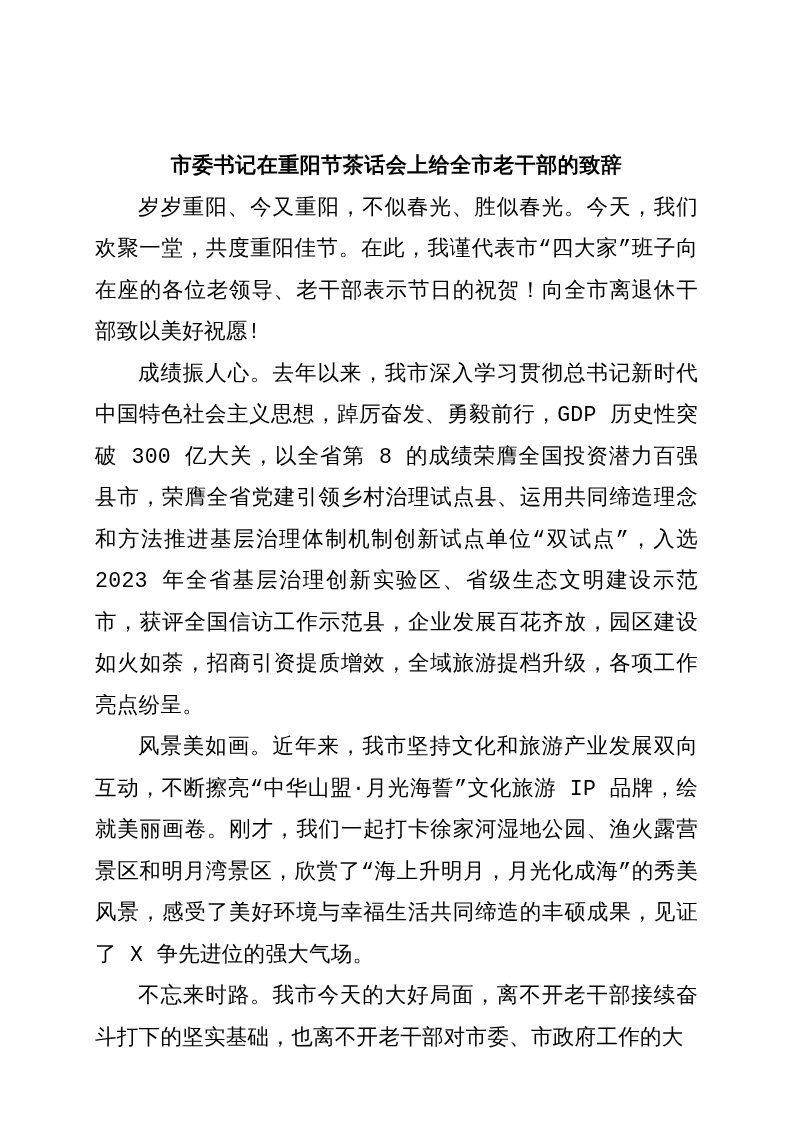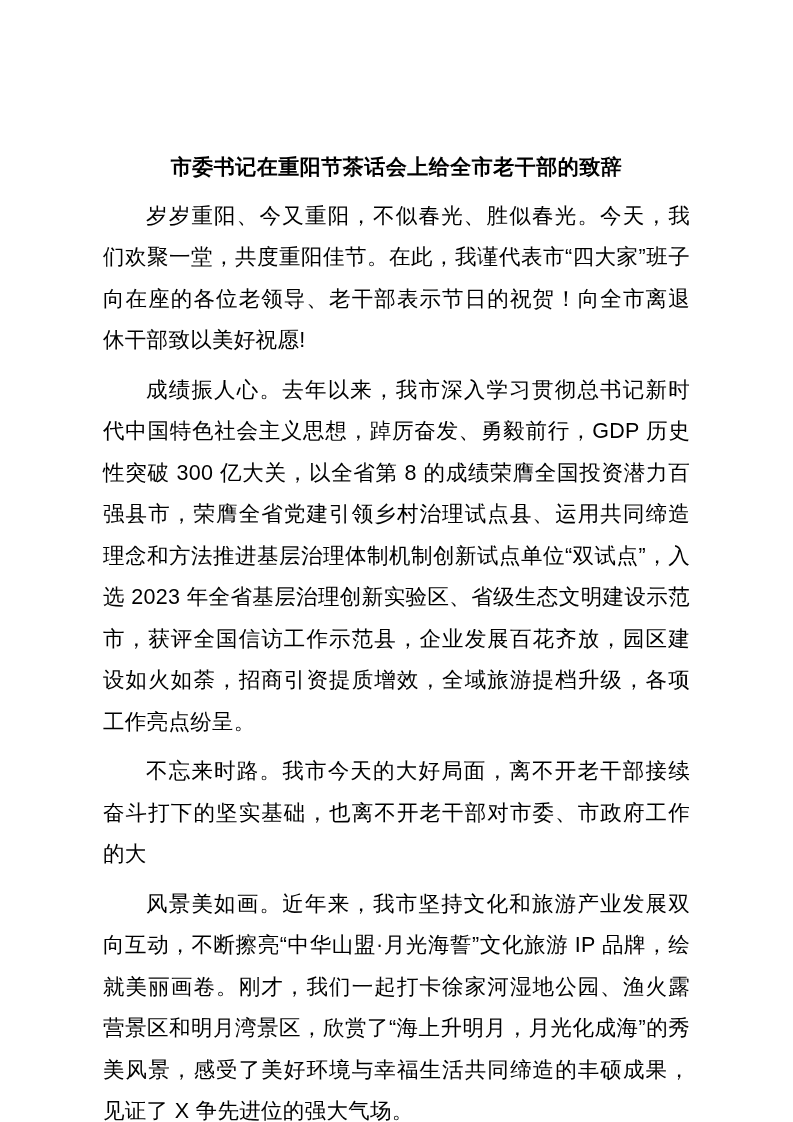--- a/index.html
+++ b/index.html
@@ -6,52 +6,52 @@
     margin: 0;
     padding: 0;
     background: #ffffff;
   }
   .page {
     position: relative;
     width: 793px;
     height: 1122px;
     background: #ffffff;
     overflow: hidden;
-    font-family: Liberation Sans, sans-serif;
+    font-family: Liberation Mono, monospace;
     color: #000000;
   }
   .content {
     position: absolute;
     left: 95px;
     top: 146px;
     width: 603px;
   }
   .doc-title {
     font-size: 21px;
     font-weight: bold;
     text-align: center;
     line-height: 41.5px;
     margin: 0;
     letter-spacing: 0.5px;
     white-space: nowrap;
   }
   .para {
     font-size: 21.5px;
     line-height: 41.5px;
-    margin: 8px;
+    margin: 0;
     text-indent: 2em;
     text-align: justify;
     text-justify: inter-ideograph;
     letter-spacing: 0.3px;
   }
 </style>
 </head>
 <body>
 
 <div class="page">
   <div class="content">
     <h1 class="doc-title">市委书记在重阳节茶话会上给全市老干部的致辞</h1>
     <p class="para">岁岁重阳、今又重阳，不似春光、胜似春光。今天，我们欢聚一堂，共度重阳佳节。在此，我谨代表市“四大家”班子向在座的各位老领导、老干部表示节日的祝贺！向全市离退休干部致以美好祝愿!</p>
     <p class="para">成绩振人心。去年以来，我市深入学习贯彻总书记新时代中国特色社会主义思想，踔厉奋发、勇毅前行，GDP 历史性突破 300 亿大关，以全省第 8 的成绩荣膺全国投资潜力百强县市，荣膺全省党建引领乡村治理试点县、运用共同缔造理念和方法推进基层治理体制机制创新试点单位“双试点”，入选 2023 年全省基层治理创新实验区、省级生态文明建设示范市，获评全国信访工作示范县，企业发展百花齐放，园区建设如火如荼，招商引资提质增效，全域旅游提档升级，各项工作亮点纷呈。</p>
+    <p class="para">风景美如画。近年来，我市坚持文化和旅游产业发展双向互动，不断擦亮“中华山盟·月光海誓”文化旅游 IP 品牌，绘就美丽画卷。刚才，我们一起打卡徐家河湿地公园、渔火露营景区和明月湾景区，欣赏了“海上升明月，月光化成海”的秀美风景，感受了美好环境与幸福生活共同缔造的丰硕成果，见证了 X 争先进位的强大气场。</p>
     <p class="para">不忘来时路。我市今天的大好局面，离不开老干部接续奋斗打下的坚实基础，也离不开老干部对市委、市政府工作的大</p>
-    <p class="para">风景美如画。近年来，我市坚持文化和旅游产业发展双向互动，不断擦亮“中华山盟·月光海誓”文化旅游 IP 品牌，绘就美丽画卷。刚才，我们一起打卡徐家河湿地公园、渔火露营景区和明月湾景区，欣赏了“海上升明月，月光化成海”的秀美风景，感受了美好环境与幸福生活共同缔造的丰硕成果，见证了 X 争先进位的强大气场。</p>
   </div>
 </div>
 
 </body></html>

